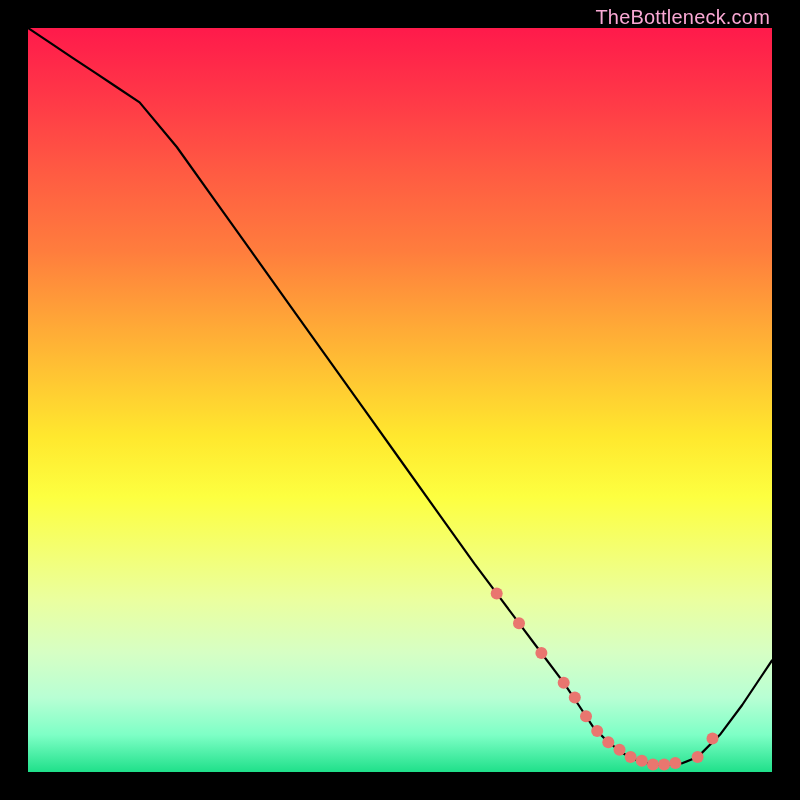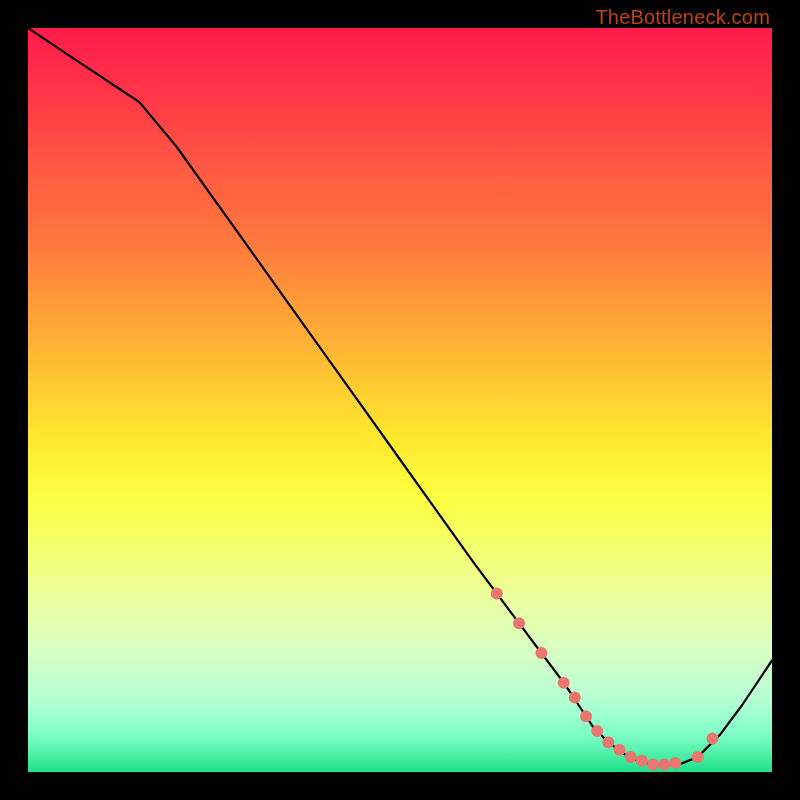--- a/index.html
+++ b/index.html
@@ -44,21 +44,21 @@
       #d6ffc4 84%,
       #b8ffd4 90%,
       #7effc6 95%,
       #1fe08a 100%
     );
   }
   .attribution {
     position: absolute;
     top: 6px;
     right: 30px;
-    color: #c2410c;
+    color: #f9a8d4;
     font-size: 20px;
     letter-spacing: 0.2px;
     font-weight: 500;
   }
   svg.curve {
     position: absolute;
     inset: 0;
   }
 </style>
 </head>

